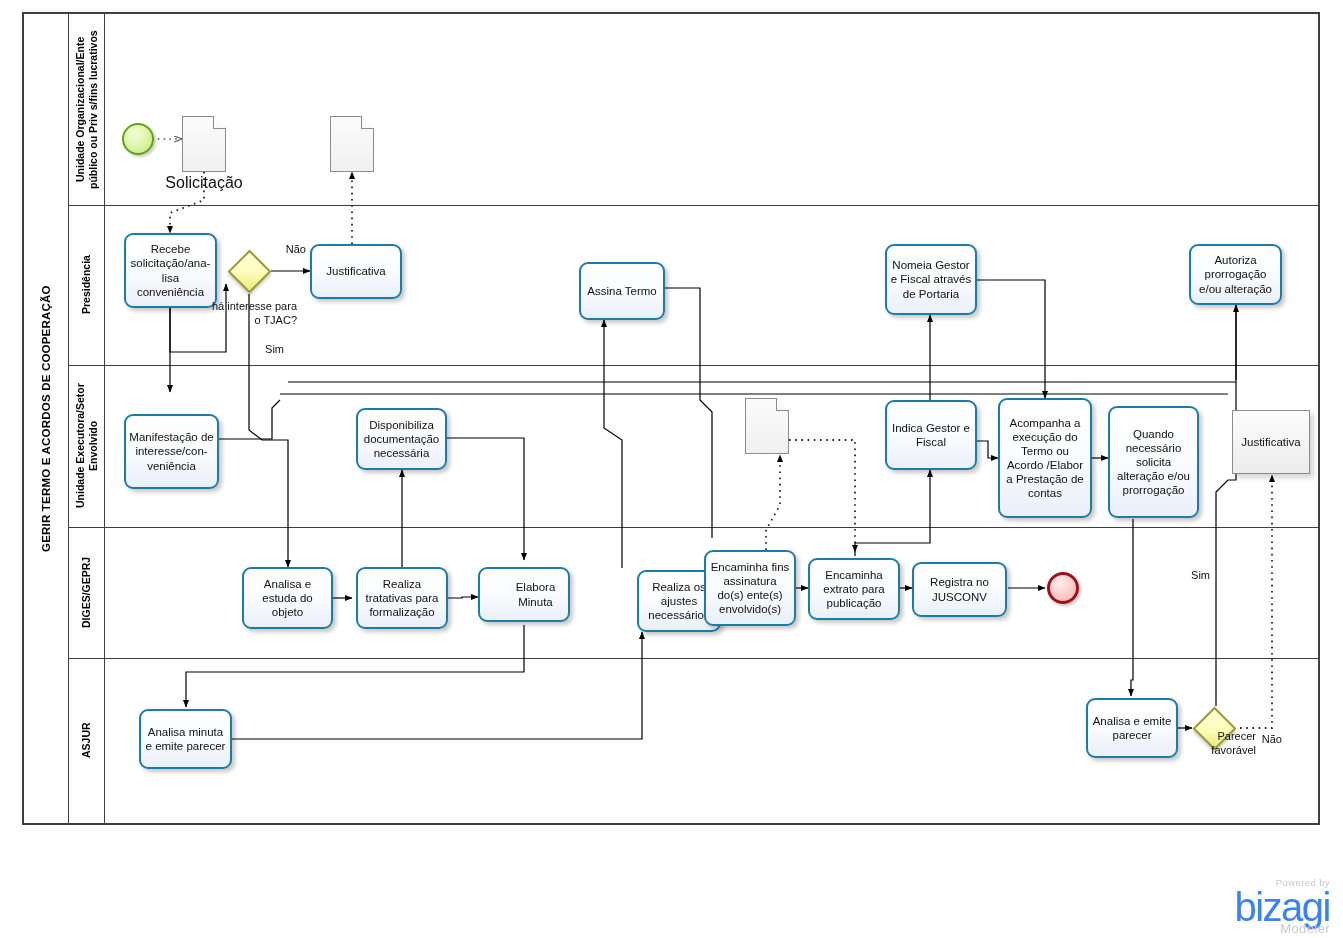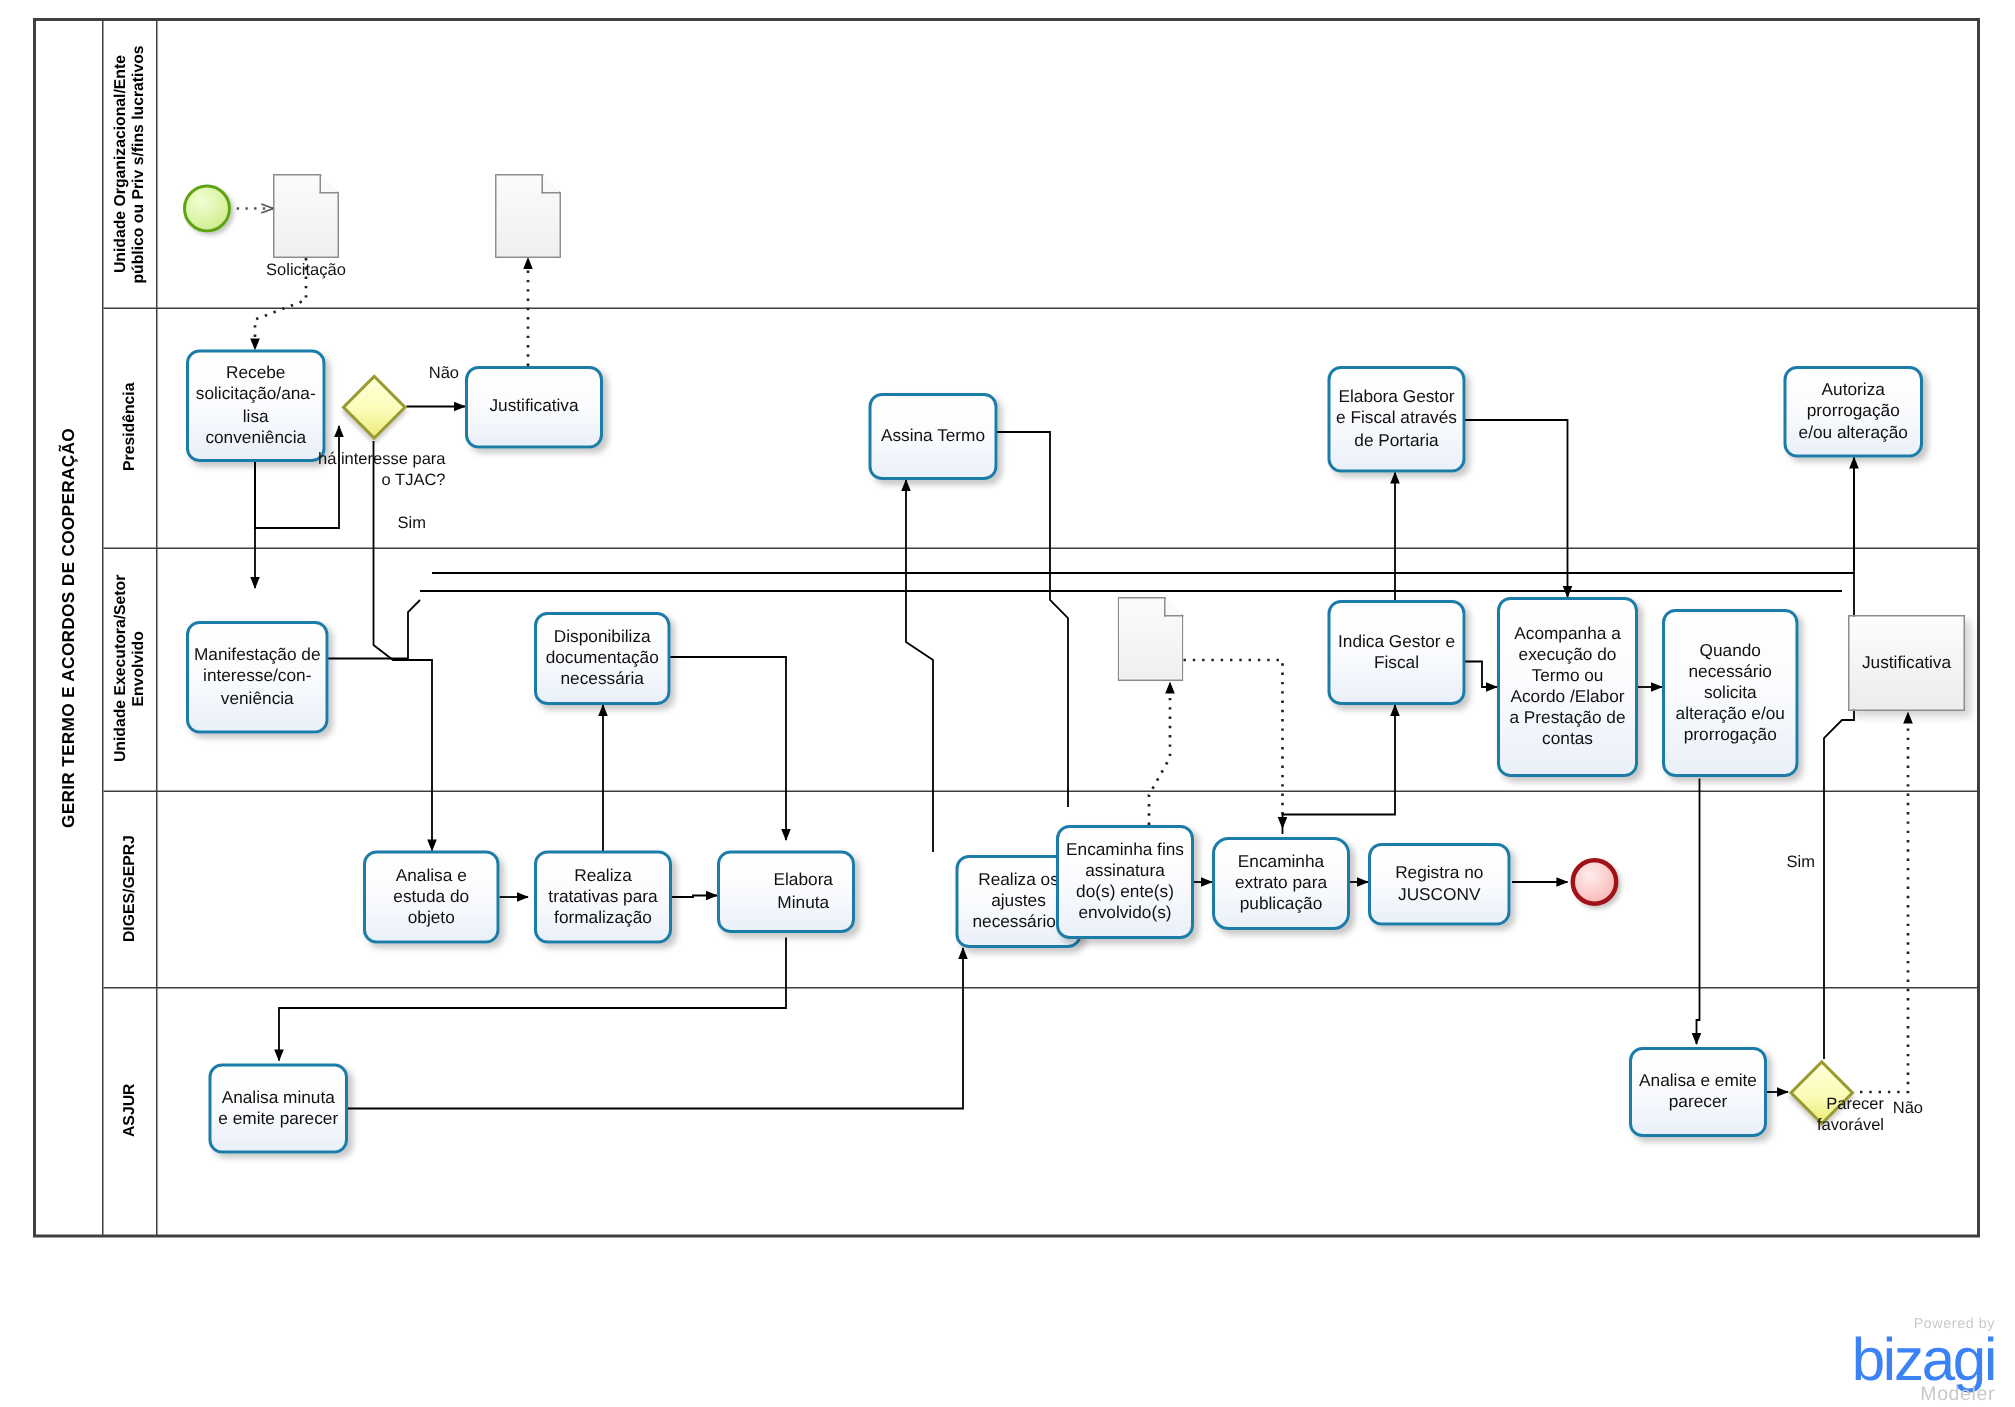--- a/index.html
+++ b/index.html
@@ -45,21 +45,21 @@
 
   
   .doc{position:absolute;width:44px;height:56px;}
   .doc .sh{position:absolute;inset:0;background:linear-gradient(to bottom,#fbfbfb,#f0f0f0);
       border:1px solid #8c8c8c;box-sizing:border-box;
       clip-path:polygon(0 0,72% 0,100% 22%,100% 100%,0 100%);
       box-shadow:3px 3px 4px rgba(0,0,0,.16);}
   .doc .fold{position:absolute;right:0;top:0;width:13px;height:13px;
       border-left:1px solid #8c8c8c;border-bottom:1px solid #8c8c8c;box-sizing:border-box;
       background:transparent;}
-  .doc-label{position:absolute;font-size:11px;color:#111;text-align:center;white-space:nowrap;}
+  .doc-label{position:absolute;font-size:16px;color:#111;text-align:center;white-space:nowrap;}
 
   
   .dbox{position:absolute;box-sizing:border-box;border:1px solid #8c8c8c;
       background:linear-gradient(to bottom,#fdfdfd,#ececec);
       box-shadow:4px 4px 5px rgba(0,0,0,.16);
       display:flex;align-items:center;justify-content:center;font-size:11.5px;color:#111;}
 
   
   .flab{position:absolute;font-size:11px;color:#111;white-space:nowrap;text-align:right;}
 
@@ -189,35 +189,35 @@
   <div class="doc" style="left:745px;top:398px;">
     <div class="sh"></div>
       <div class="fold"></div>
   </div>
 
   <div class="dbox" style="left:1232px;top:410px;width:78px;height:64px;">Justificativa</div>
 
   <div class="task" style="left:124px;top:233px;width:93px;height:75px;">Recebe solicitação/ana-lisa conveniência</div>
   <div class="task" style="left:310px;top:244px;width:92px;height:55px;">Justificativa</div>
   <div class="task" style="left:579px;top:262px;width:86px;height:58px;">Assina Termo</div>
-  <div class="task" style="left:885px;top:244px;width:92px;height:71px;">Elabora Gestor e Fiscal através de Portaria</div>
+  <div class="task" style="left:885px;top:244px;width:92px;height:71px;">Nomeia Gestor e Fiscal através de Portaria</div>
   <div class="task" style="left:1189px;top:244px;width:93px;height:61px;">Autoriza prorrogação e/ou alteração</div>
 
   <div class="task" style="left:124px;top:414px;width:95px;height:75px;">Manifestação de interesse/con-veniência</div>
   <div class="task" style="left:356px;top:408px;width:91px;height:62px;">Disponibiliza documentação necessária</div>
   <div class="task" style="left:885px;top:400px;width:92px;height:70px;">Indica Gestor e Fiscal</div>
   <div class="task" style="left:998px;top:398px;width:94px;height:120px;">Acompanha a execução do Termo ou Acordo /Elabor a Prestação de contas</div>
   <div class="task" style="left:1108px;top:406px;width:91px;height:112px;">Quando necessário solicita alteração e/ou prorrogação</div>
 
   <div class="task" style="left:242px;top:567px;width:91px;height:62px;">Analisa e estuda do objeto</div>
   <div class="task" style="left:356px;top:567px;width:92px;height:62px;">Realiza tratativas para formalização</div>
   <div class="task" style="left:478px;top:567px;width:92px;height:55px;padding-left:26px;">Elabora Minuta</div>
   <div class="task" style="left:601px;top:570px;width:84px;height:62px;margin-left:36px;">Realiza os ajustes necessários</div>
   <div class="task" style="left:704px;top:550px;width:92px;height:76px;">Encaminha fins assinatura do(s) ente(s) envolvido(s)</div>
-  <div class="task" style="left:808px;top:558px;width:92px;height:62px;border-radius:11px;">Encaminha extrato para publicação</div>
+  <div class="task" style="left:808px;top:558px;width:92px;height:62px;">Encaminha extrato para publicação</div>
   <div class="task" style="left:912px;top:562px;width:95px;height:55px;">Registra no JUSCONV</div>
 
   <div class="task" style="left:139px;top:709px;width:93px;height:60px;">Analisa minuta e emite parecer</div>
   <div class="task" style="left:1086px;top:698px;width:92px;height:60px;">Analisa e emite parecer</div>
 
   <div class="gw" style="left:227px;top:249px;">
     <i></i>
   </div>
   <div class="flab" style="left:205px;top:300px;width:92px;white-space:normal;line-height:1.25;">há interesse para o TJAC?</div>
 

